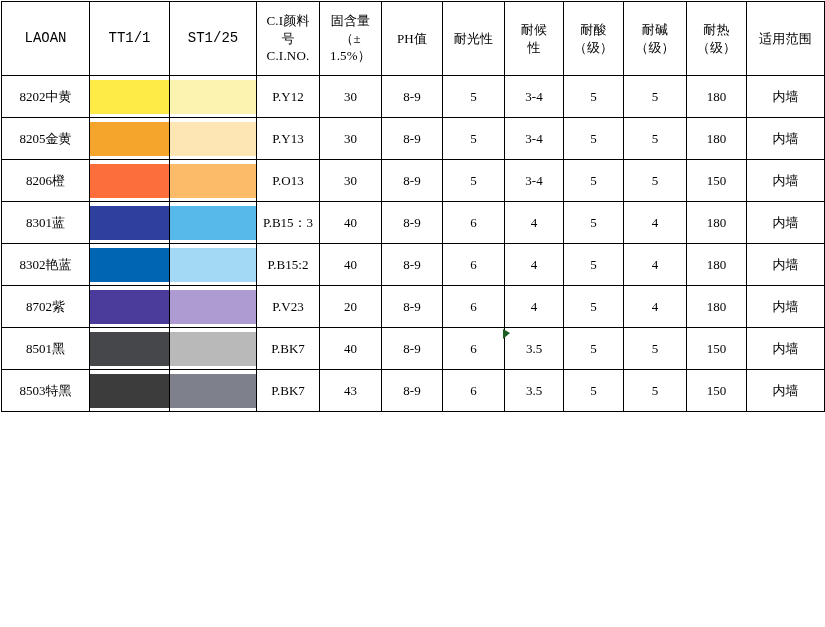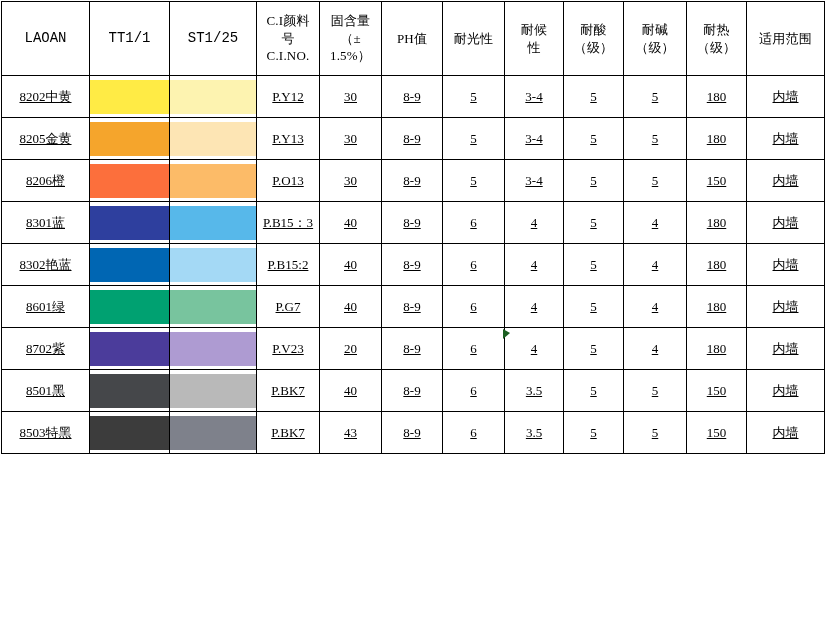--- a/index.html
+++ b/index.html
@@ -46,21 +46,21 @@
   col.c-solid  { width: 62px; }
   col.c-ph     { width: 61px; }
   col.c-light  { width: 62px; }
   col.c-weather{ width: 59px; }
   col.c-acid   { width: 60px; }
   col.c-alkali { width: 63px; }
   col.c-heat   { width: 60px; }
   col.c-use    { width: 78px; }
 
   thead tr { height: 74px; }
-  tbody tr { height: 42px; text-decoration: underline; }
+  tbody tr { height: 42px; }
 
   th .hdr-text {
     display: block;
     padding: 0 2px;
     font-size: 13px;
     letter-spacing: 0.2px;
     white-space: normal;
     word-break: break-all;
   }
   th.latin .hdr-text,
@@ -243,38 +243,20 @@
           <td class="cell-val">40</td>
           <td class="cell-val">8-9</td>
           <td class="cell-val">6</td>
           <td class="cell-val">4</td>
           <td class="cell-val">5</td>
           <td class="cell-val">4</td>
           <td class="cell-val">180</td>
           <td class="cell-cn">内墙</td>
         </tr>
         <tr>
-          <td class="cell-name">8601绿</td>
-          <td class="swatch-cell">
-            <span class="swatch" style="background: rgb(0, 161, 113);"></span>
-          </td>
-          <td class="swatch-cell">
-            <span class="swatch" style="background: rgb(120, 196, 158);"></span>
-          </td>
-          <td class="cell-val">P.G7</td>
-          <td class="cell-val">40</td>
-          <td class="cell-val">8-9</td>
-          <td class="cell-val">6</td>
-          <td class="cell-val">4</td>
-          <td class="cell-val">5</td>
-          <td class="cell-val">4</td>
-          <td class="cell-val">180</td>
-          <td class="cell-cn">内墙</td>
-        </tr>
-        <tr>
           <td class="cell-name">8702紫</td>
           <td class="swatch-cell">
             <span class="swatch" style="background: rgb(75, 60, 155);"></span>
           </td>
           <td class="swatch-cell">
             <span class="swatch" style="background: rgb(174, 155, 210);"></span>
           </td>
           <td class="cell-val">P.V23</td>
           <td class="cell-val">20</td>
           <td class="cell-val">8-9</td>

